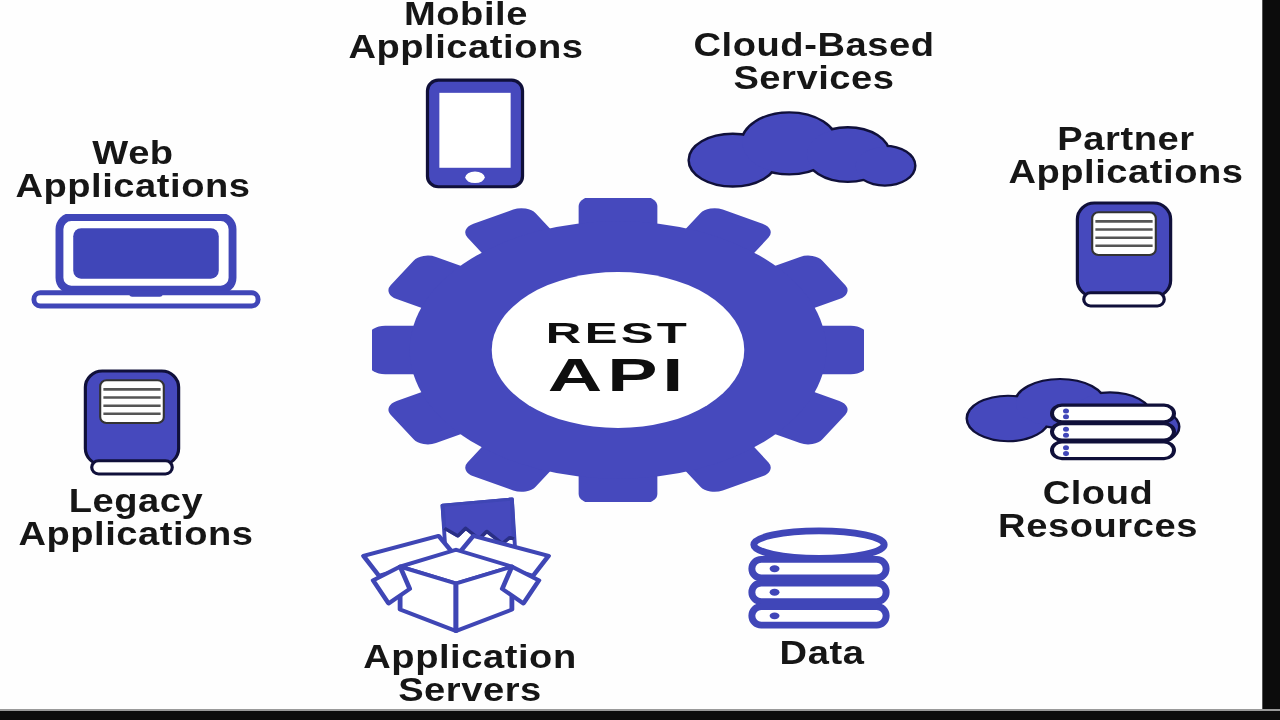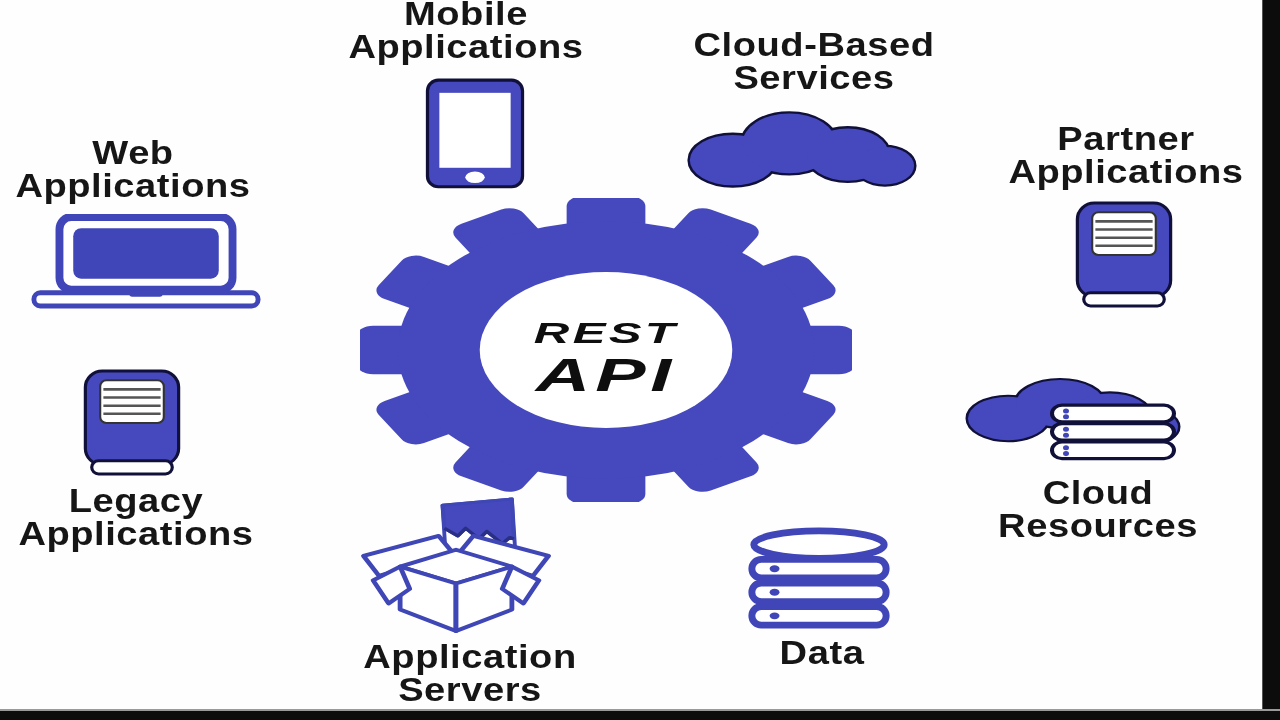--- a/index.html
+++ b/index.html
@@ -13,21 +13,21 @@
   #right-bar{position:absolute;top:0;width:18px;height:720px;background:#0c0c0c;
              border-left:1px solid #555;z-index:50;}
   #bottom-bar{position:absolute;left:0;width:1280px;height:11px;background:#0c0c0c;
               border-top:2px solid #9a9a9a;z-index:50;}
 </style>
 </head>
 <body>
 
 <div id="stage">
 
-  <div class="icon" style="left:360px;top:198px;width:492px;height:304px;font-style:italic;">
+  <div class="icon" style="left:372px;top:198px;width:492px;height:304px;">
     <svg viewBox="0 0 300 300" preserveAspectRatio="none">
       <g transform="translate(150,150)" fill="#4649bd">
         <rect x="-24" y="-152" width="48" height="54" rx="10"></rect>
         <rect x="-24" y="-152" width="48" height="54" rx="10" transform="rotate(30)"></rect>
         <rect x="-24" y="-152" width="48" height="54" rx="10" transform="rotate(60)"></rect>
         <rect x="-24" y="-152" width="48" height="54" rx="10" transform="rotate(90)"></rect>
         <rect x="-24" y="-152" width="48" height="54" rx="10" transform="rotate(120)"></rect>
         <rect x="-24" y="-152" width="48" height="54" rx="10" transform="rotate(150)"></rect>
         <rect x="-24" y="-152" width="48" height="54" rx="10" transform="rotate(180)"></rect>
         <rect x="-24" y="-152" width="48" height="54" rx="10" transform="rotate(210)"></rect>

